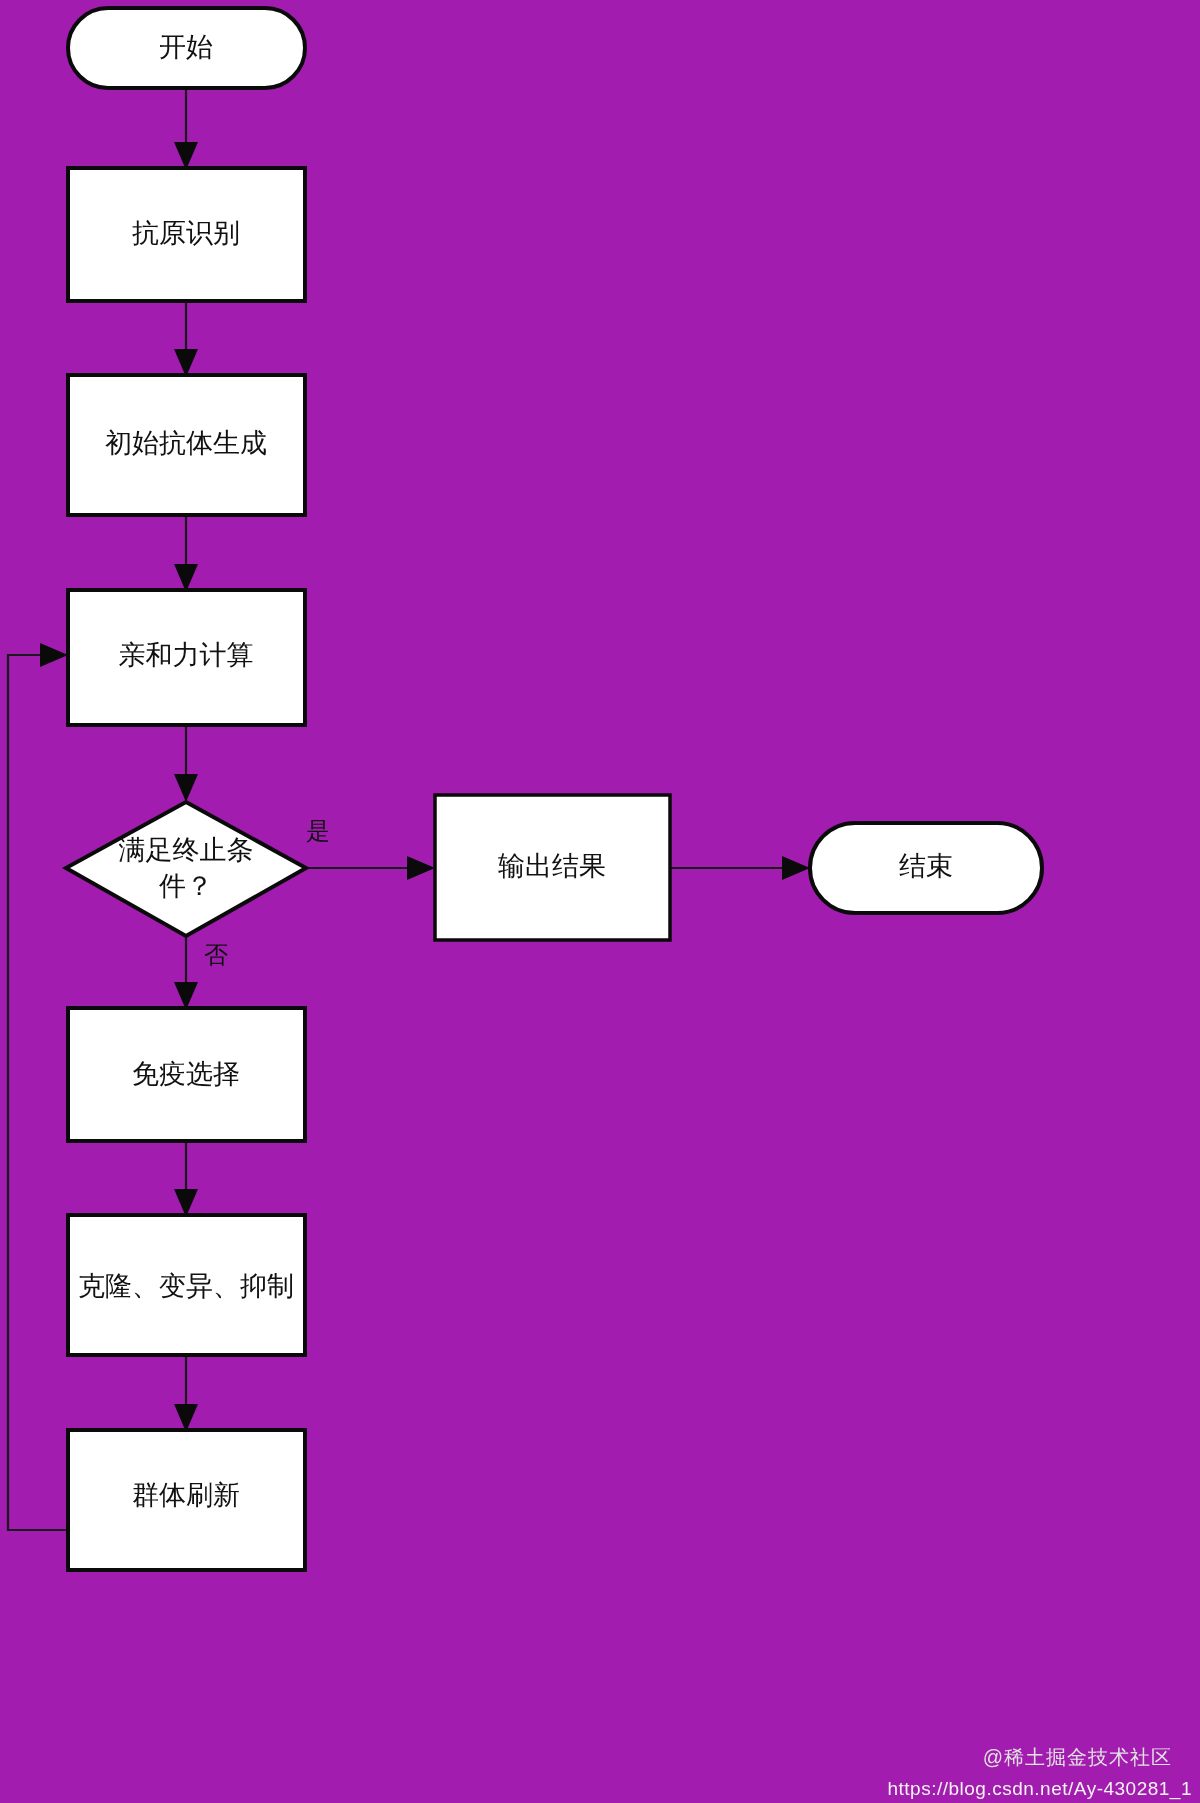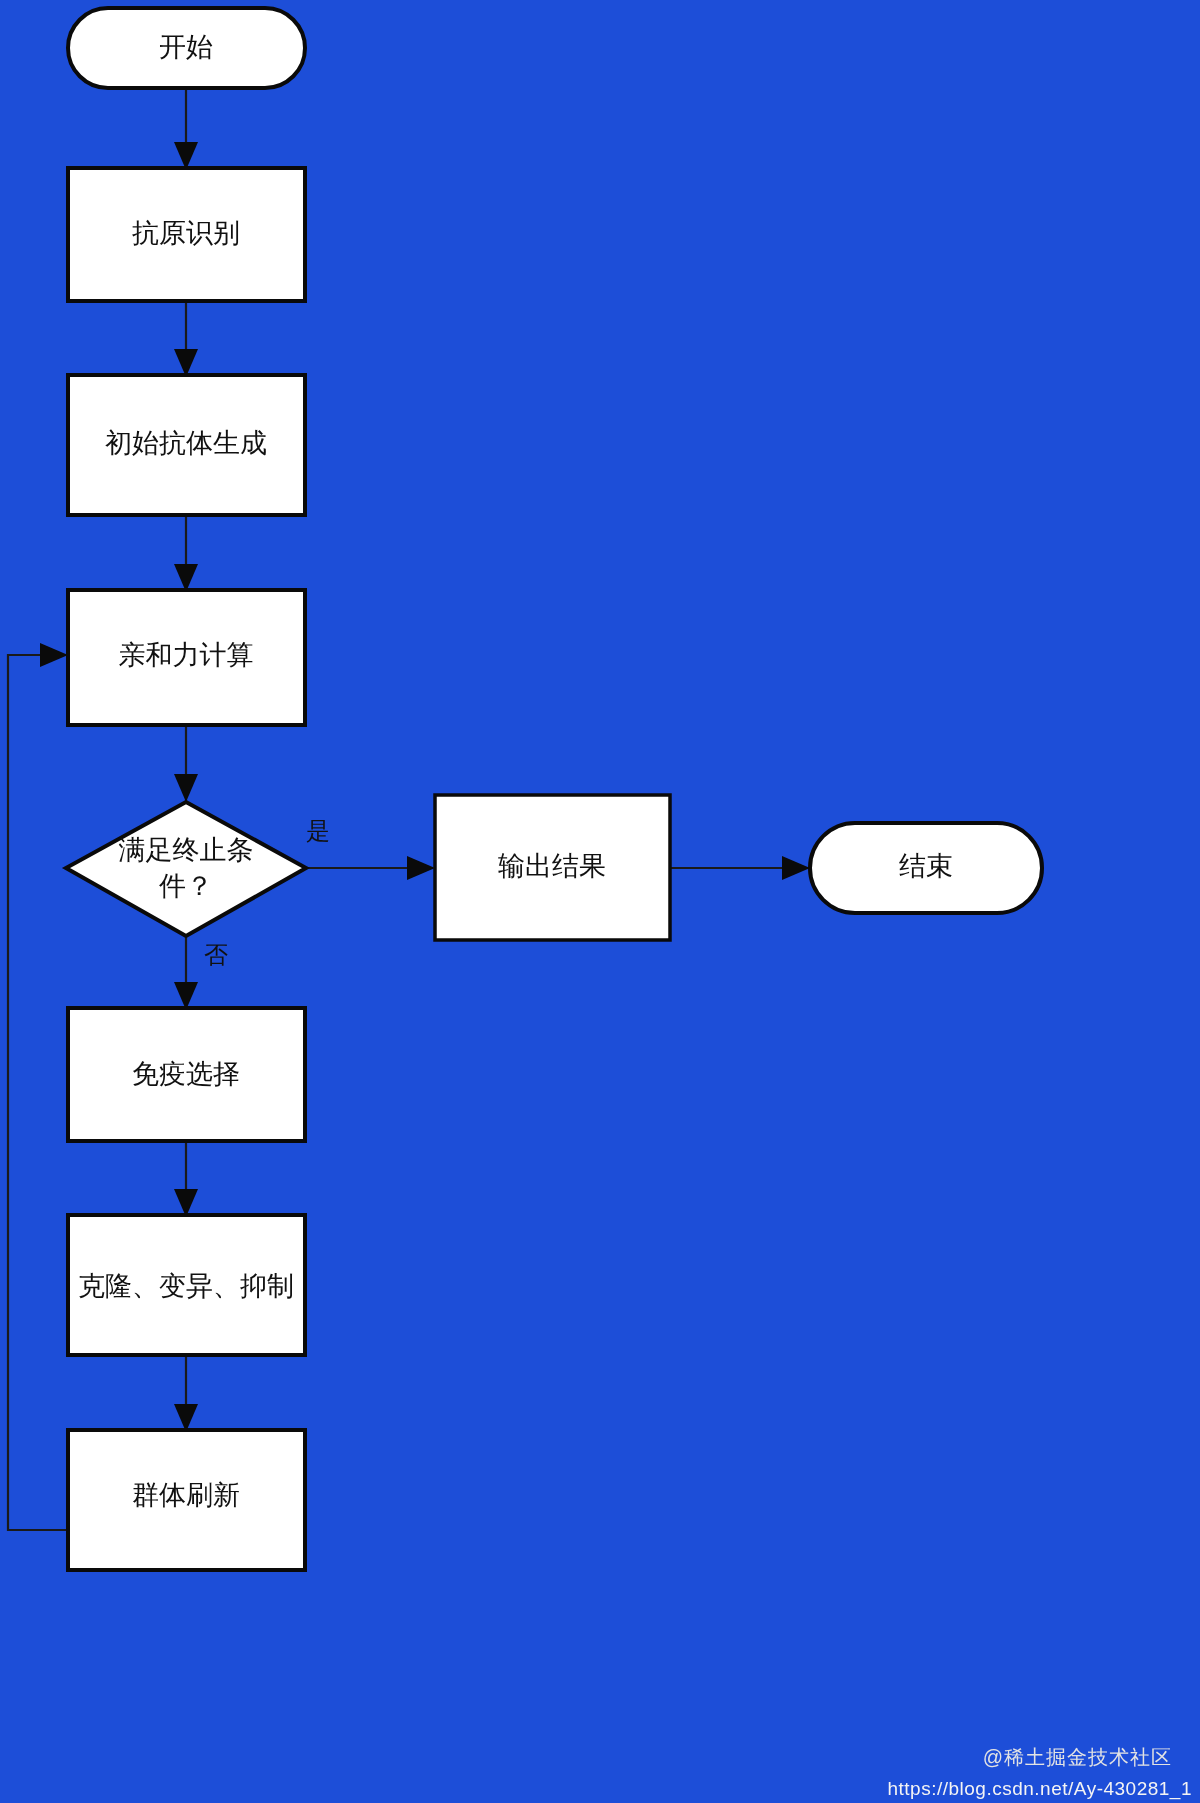--- a/index.html
+++ b/index.html
@@ -7,21 +7,21 @@
     padding: 0;
     background: #ffffff;
   }
   body {
     font-family: "Liberation Sans", "DejaVu Sans", sans-serif;
   }
   #canvas {
     position: relative;
     width: 1200px;
     height: 1803px;
-    background: #1d4ed8;
+    background: #a21caf;
     overflow: hidden;
   }
   svg.flow {
     position: absolute;
     left: 0;
     top: 0;
     width: 1200px;
     height: 1803px;
   }
   .node-shape {

